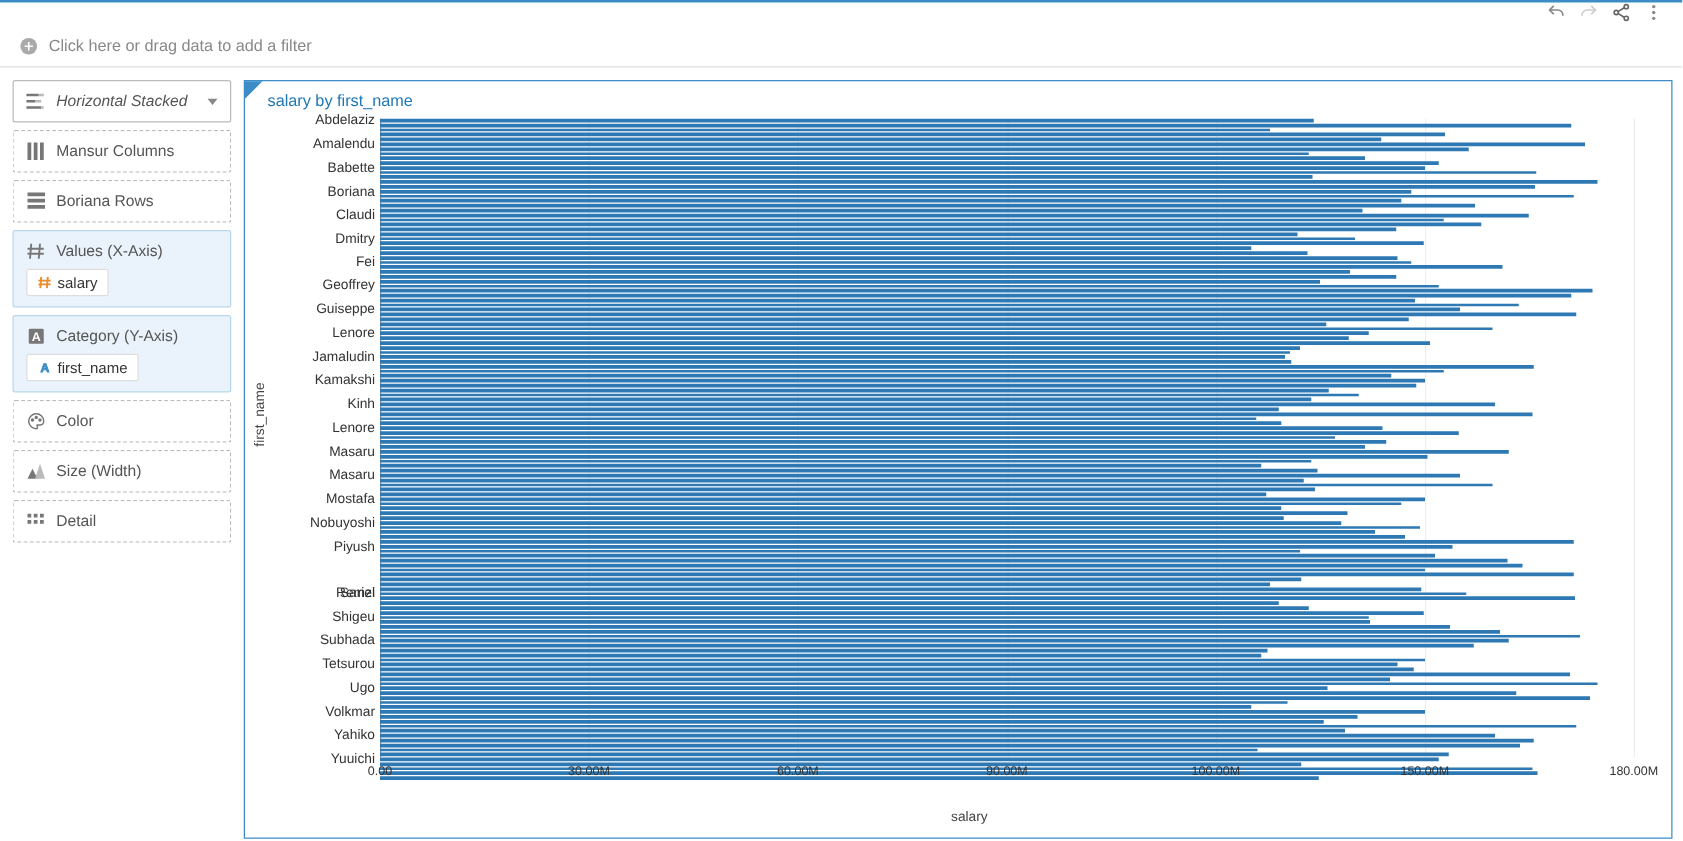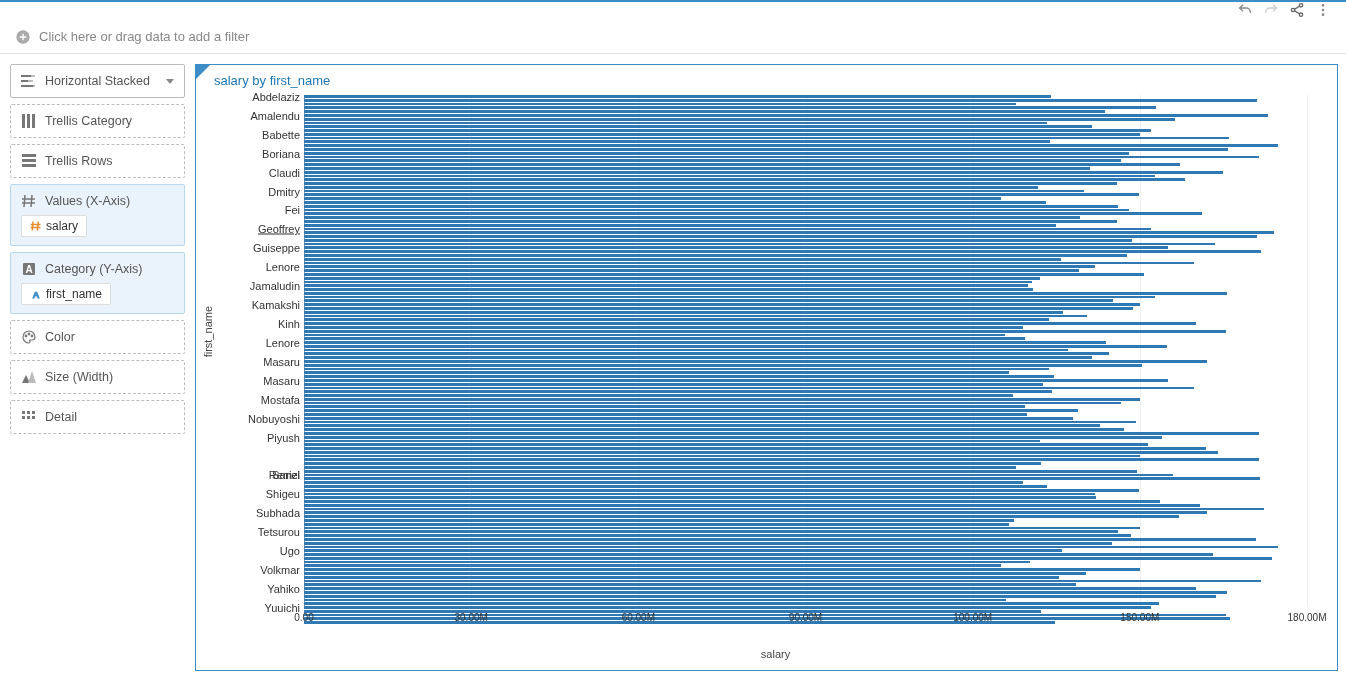--- a/index.html
+++ b/index.html
@@ -7,21 +7,21 @@
 .top-toolbar { height: 20px; border-top: 2px solid #3c8dc7; display: flex; justify-content: flex-end; align-items: center; padding-right: 15px; gap: 10px; }
 .top-toolbar svg { width: 16px; height: 16px; cursor: pointer; }
 .filter-bar { height: 34px; border-bottom: 1px solid #e0e0e0; display: flex; align-items: center; padding-left: 15px; color: #888; }
 .filter-bar .plus-icon { width: 16px; height: 16px; margin-right: 8px; }
 .main { display: flex; height: 617px; padding: 10px 8px 0 10px; gap: 10px; }
 .sidebar { width: 175px; flex-shrink: 0; display: flex; flex-direction: column; gap: 6px; }
 .panel { border: 1px dashed #bbb; border-radius: 2px; padding: 8px 10px; display: flex; align-items: center; gap: 8px; color: #555; }
 .panel.solid { border-style: solid; }
 .panel-icon { width: 16px; height: 16px; flex-shrink: 0; }
 .panel-label { font-size: 12.5px; }
-.panel.dropdown { justify-content: space-between; }
+.panel.dropdown { justify-content: space-between; font-style: italic; }
 .panel.dropdown .left { display: flex; align-items: center; gap: 8px; }
 .chip { background: #fff; border: 1px solid #ddd; border-radius: 2px; padding: 3px 8px; font-size: 12px; display: inline-flex; align-items: center; gap: 4px; margin-top: 6px; }
 .chip.orange svg { stroke: #e88c30; fill: #e88c30; }
 .chip.blue svg { stroke: #3c8dc7; fill: #3c8dc7; }
 .panel-group { border: 1px solid #b7d7ed; background: #eaf3fb; border-radius: 2px; padding: 8px 10px; }
 .panel-group-header { display: flex; align-items: center; gap: 8px; color: #555; font-size: 12.5px; }
 .chart-area { flex: 1; border: 1px solid #3c8dc7; position: relative; background: #fff; }
 .chart-corner { position: absolute; top: 0; left: 0; width: 0; height: 0; border-top: 14px solid #3c8dc7; border-right: 14px solid transparent; }
 .chart-title { position: absolute; top: 8px; left: 18px; color: #1f77b4; font-size: 13px; }
 .plot { position: absolute; top: 30px; left: 30px; right: 12px; bottom: 12px; }
@@ -88,30 +88,30 @@
       </div>
       <div class="caret"></div>
     </div>
 
     <div class="panel">
       <svg class="panel-icon" viewBox="0 0 16 16" fill="#777">
           <rect x="1" y="1" width="3" height="14"></rect>
           <rect x="6" y="1" width="3" height="14"></rect>
           <rect x="11" y="1" width="3" height="14"></rect>
         </svg>
-      <span class="panel-label">Trellis Category</span>
+      <span class="panel-label">Mansur Columns</span>
     </div>
 
     <div class="panel">
       <svg class="panel-icon" viewBox="0 0 16 16" fill="#777">
           <rect x="1" y="1" width="14" height="3"></rect>
           <rect x="1" y="6" width="14" height="3"></rect>
           <rect x="1" y="11" width="14" height="3"></rect>
         </svg>
-      <span class="panel-label">Trellis Rows</span>
+      <span class="panel-label">Boriana Rows</span>
     </div>
 
     <div class="panel-group">
       <div class="panel-group-header">
         <svg class="panel-icon" viewBox="0 0 16 16" fill="none" stroke="#777" stroke-width="1.5">
             <line x1="4" y1="2" x2="3" y2="14"></line>
             <line x1="11" y1="2" x2="10" y2="14"></line>
             <line x1="1" y1="6" x2="14" y2="6"></line>
             <line x1="1" y1="10" x2="14" y2="10"></line>
           </svg>
@@ -183,21 +183,21 @@
     <div class="plot">
       <div class="y-axis-title">first_name</div>
       <div class="y-labels" id="y-labels">
           <div class="y-label" style="top: 1.89286px;">Abdelaziz</div>
           <div class="y-label" style="top: 20.8214px;">Amalendu</div>
           <div class="y-label" style="top: 39.75px;">Babette</div>
           <div class="y-label" style="top: 58.6786px;">Boriana</div>
           <div class="y-label" style="top: 77.6071px;">Claudi</div>
           <div class="y-label" style="top: 96.5357px;">Dmitry</div>
           <div class="y-label" style="top: 115.464px;">Fei</div>
-          <div class="y-label" style="top: 134.393px; text-decoration: underline;">Geoffrey</div>
+          <div class="y-label" style="top: 134.393px;">Geoffrey</div>
           <div class="y-label" style="top: 153.321px;">Guiseppe</div>
           <div class="y-label" style="top: 172.25px;">Lenore</div>
           <div class="y-label" style="top: 191.179px;">Jamaludin</div>
           <div class="y-label" style="top: 210.107px;">Kamakshi</div>
           <div class="y-label" style="top: 229.036px;">Kinh</div>
           <div class="y-label" style="top: 247.964px;">Lenore</div>
           <div class="y-label" style="top: 266.893px;">Masaru</div>
           <div class="y-label" style="top: 285.821px;">Masaru</div>
           <div class="y-label" style="top: 304.75px;">Mostafa</div>
           <div class="y-label" style="top: 323.679px;">Nobuyoshi</div>

